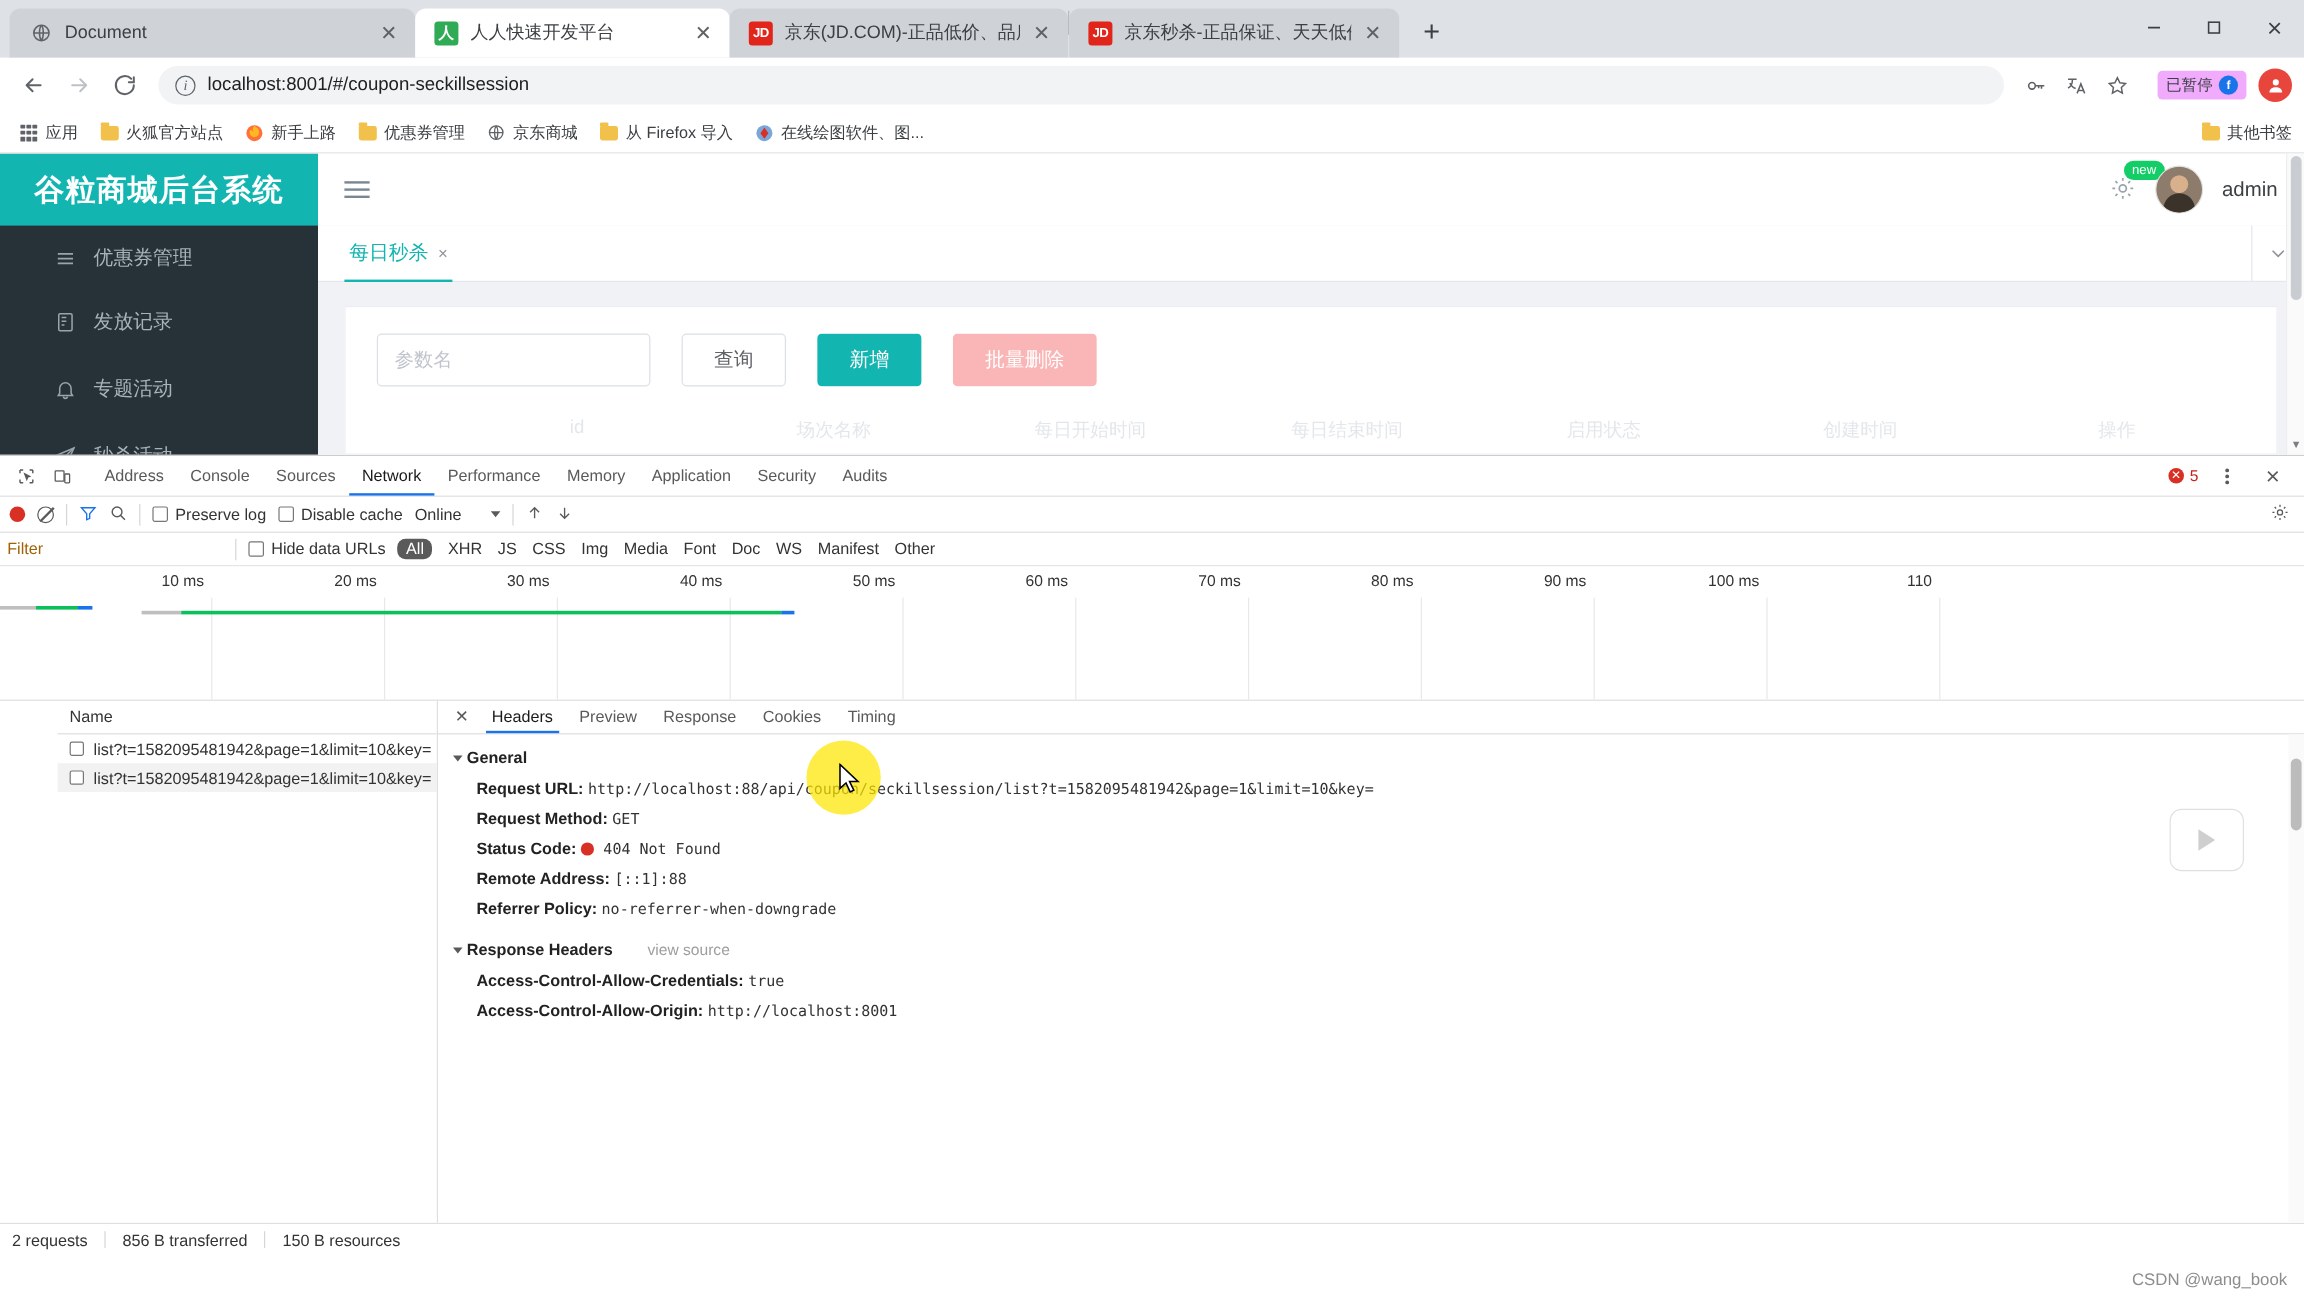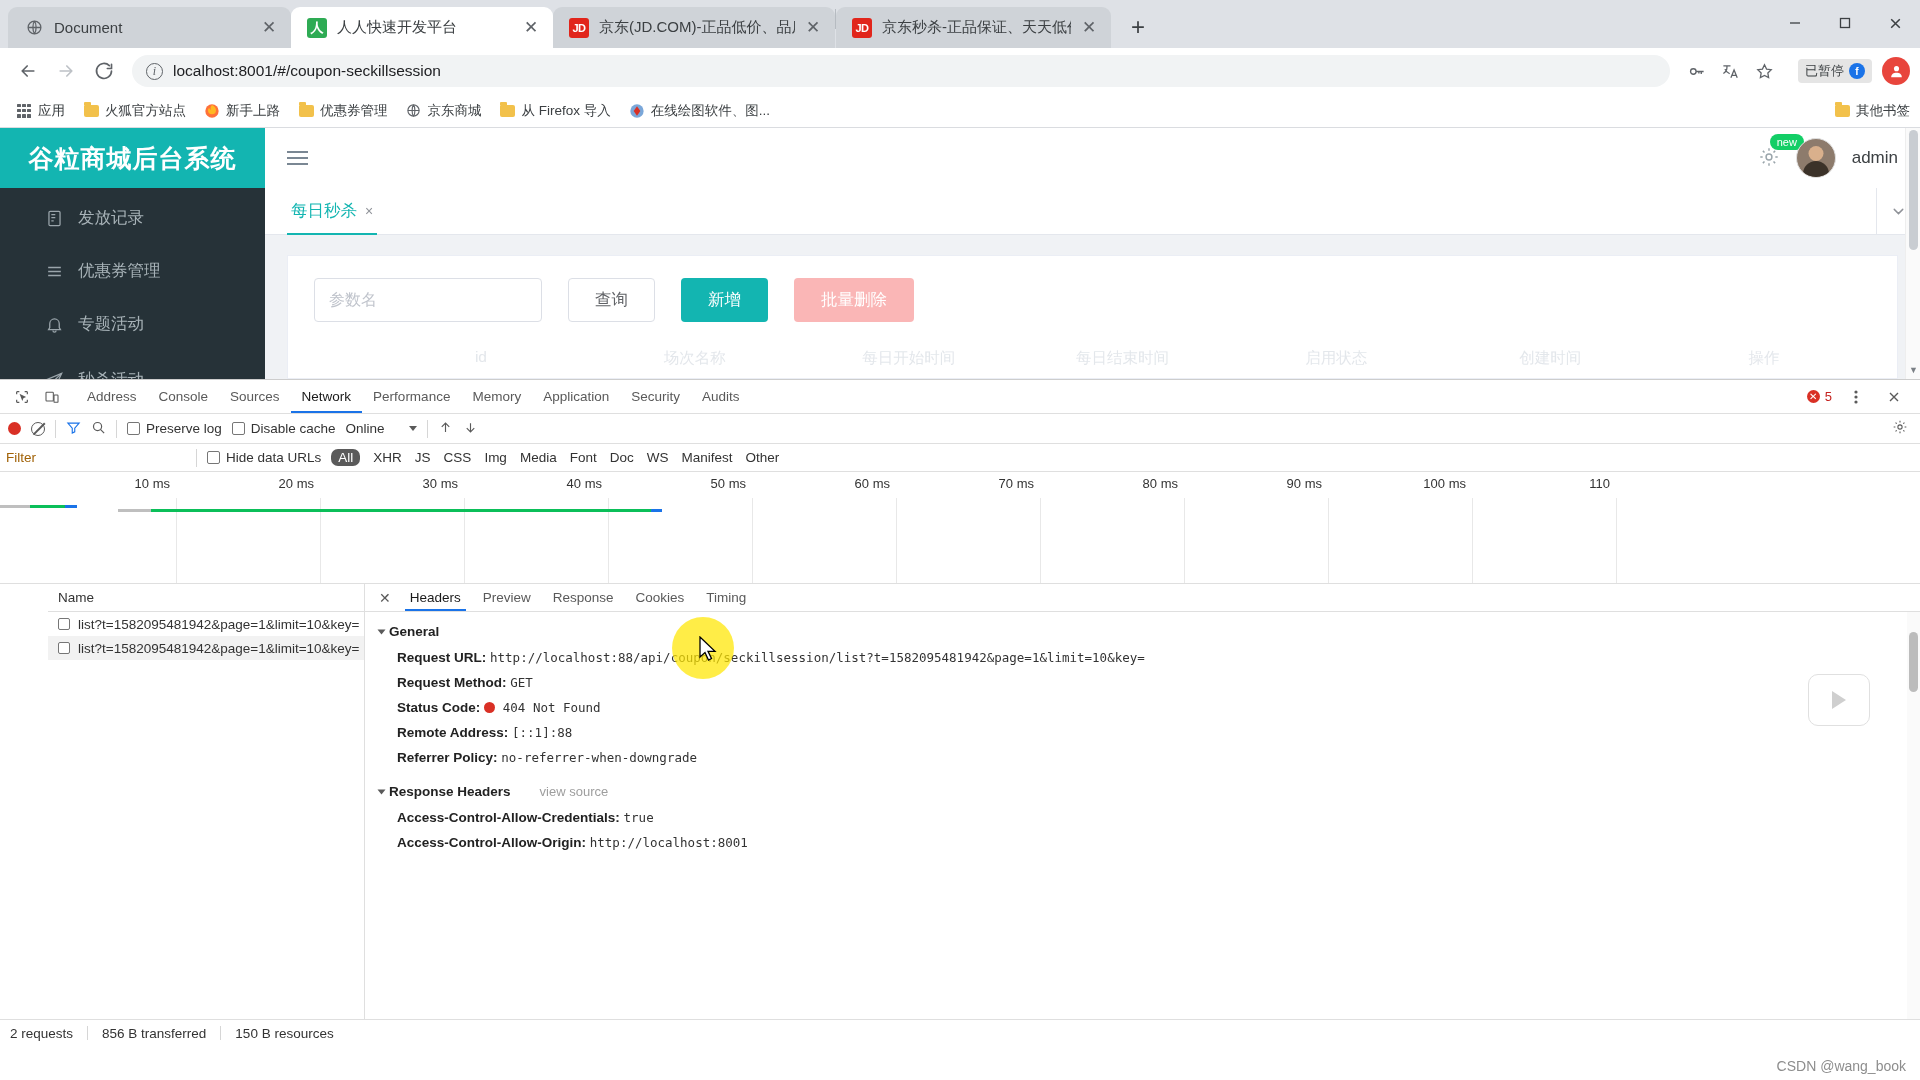--- a/index.html
+++ b/index.html
@@ -105,21 +105,21 @@
     flex: 0 0 17px;
   }
   .omni-url { font-size: 15.5px; color: #202124; white-space: nowrap; overflow: hidden; }
   .tb-icon {
     width: 32px; height: 32px; border-radius: 50%;
     display: flex; align-items: center; justify-content: center;
     color: #5f6368; flex: 0 0 auto;
   }
   .badge-pill {
     height: 24px;
-    background: #e5e5e5;
+    background: #f0abfc;
     border-radius: 4px;
     display: flex; align-items: center; gap: 5px;
     padding: 0 7px; margin-left: 16px;
     font-size: 13px; color: #3c4043;
     white-space: nowrap;
   }
   .badge-dot {
     width: 16px; height: 16px; border-radius: 50%;
     background: #1a73e8; color: #fff;
     font-size: 10px; font-weight: bold;
@@ -408,21 +408,21 @@
   }
   .footer-strip { height: 34px; background: #fff; position: relative; flex: 0 0 34px; }
 </style>
 </head>
 <body>
 
 <div class="browser">
 
   <div class="tabstrip">
 
-    <div class="tab inactive" style="width:283px">
+    <div class="tab inactive" style="width:338px">
       <span class="tab-fav fav-globe">
         <svg width="17" height="17" viewBox="0 0 24 24" fill="none" stroke="#5f6368" stroke-width="1.8">
           <circle cx="12" cy="12" r="9"></circle>
             <path d="M3 12h18M12 3c3 3.5 3 14 0 18M12 3c-3 3.5-3 14 0 18"></path>
         </svg>
       </span>
       <span class="tab-title">Document</span>
       <span class="tab-close">✕</span>
     </div>
 
@@ -593,37 +593,37 @@
   </div>
 
   <div class="viewport">
 
     <div class="page-area">
 
       <div class="app-sidebar">
         <div class="app-logo">谷粒商城后台系统</div>
         <div class="menu-list">
 
+          <div class="menu-item" style="height:50px">
+            <span class="menu-ico">
+              <svg width="19" height="19" viewBox="0 0 24 24" stroke="currentColor" stroke-width="1.8">
+                  <path d="M4 7h16M4 12h16M4 17h16"></path>
+                </svg>
+            </span>
+            <span>优惠券管理</span>
+          </div>
+
           <div class="menu-item">
             <span class="menu-ico">
               <svg width="19" height="19" viewBox="0 0 24 24" fill="none" stroke="currentColor" stroke-width="1.6">
                   <rect x="5" y="3" width="14" height="18" rx="1.5"></rect>
                   <path d="M8 7h5M8 11h5M8 15h3"></path>
                 </svg>
             </span>
             <span>发放记录</span>
-          </div>
-
-          <div class="menu-item" style="height:50px">
-            <span class="menu-ico">
-              <svg width="19" height="19" viewBox="0 0 24 24" stroke="currentColor" stroke-width="1.8">
-                  <path d="M4 7h16M4 12h16M4 17h16"></path>
-                </svg>
-            </span>
-            <span>优惠券管理</span>
           </div>
 
           <div class="menu-item">
             <span class="menu-ico">
               <svg width="19" height="19" viewBox="0 0 24 24" fill="none" stroke="currentColor" stroke-width="1.6">
                   <path d="M6 16V11a6 6 0 0 1 12 0v5l1.5 2.5H4.5z"></path>
                   <path d="M10 19.5a2 2 0 0 0 4 0"></path>
                 </svg>
             </span>
             <span>专题活动</span>

